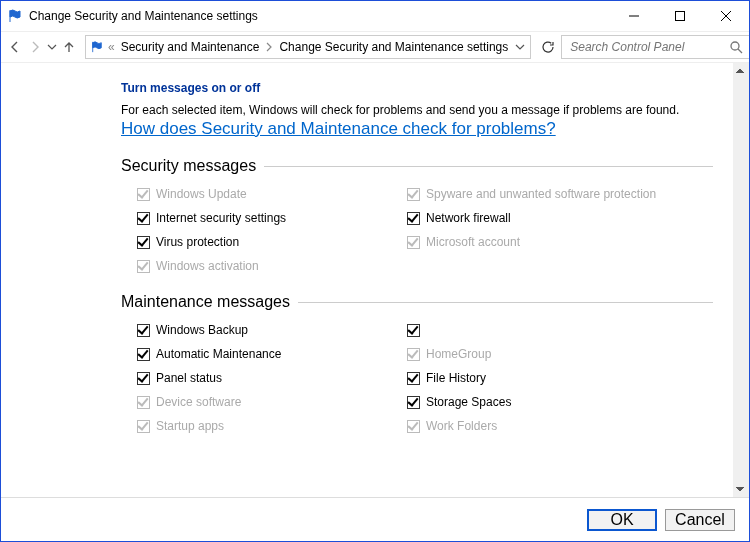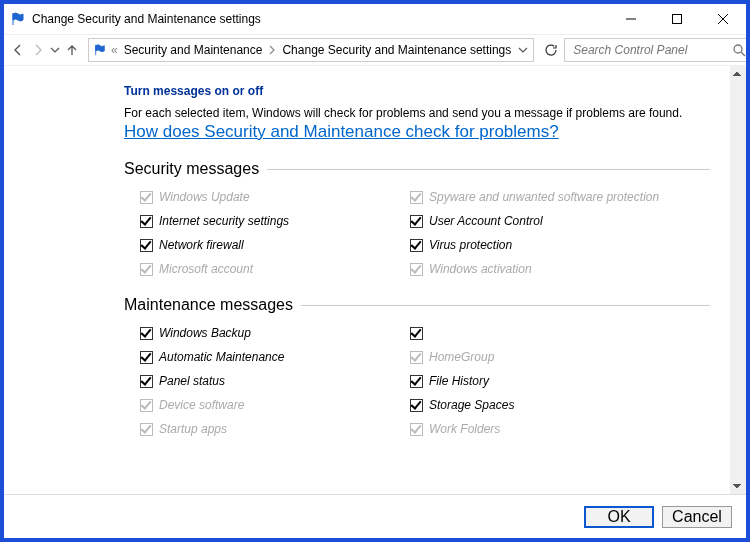--- a/index.html
+++ b/index.html
@@ -1,17 +1,17 @@
 <!DOCTYPE html>
 <html><head>
 <meta charset="utf-8">
 <style>
   * { box-sizing: border-box; }
   html, body { margin:0; padding:0; font-family: "Segoe UI", Tahoma, sans-serif; font-size:12px; color:#000; background:#fff; }
-  .window { width:750px; height:542px; border:4px solid #1d4ed8; display:flex; flex-direction:column; position:relative; overflow:hidden; }
+  .window { width:750px; height:542px; border:1px solid #1d4ed8; display:flex; flex-direction:column; position:relative; overflow:hidden; }
   
   .titlebar { height:30px; display:flex; align-items:center; padding:0 0 0 6px; }
   .title-icon { width:16px; height:16px; margin-right:6px; display:flex; align-items:center; justify-content:center;}
   .window-title { flex:1; font-size:12px; }
   .win-controls { display:flex; }
   .win-btn { width:46px; height:30px; display:flex; align-items:center; justify-content:center; }
   .win-btn svg { stroke:#000; fill:none; }
   
   .navbar { height:32px; border-top:1px solid #eee; border-bottom:1px solid #eee; display:flex; align-items:center; padding:0 6px; gap:4px;}
   .nav-btn { width:22px; height:22px; display:flex; align-items:center; justify-content:center; border-radius:2px;}
@@ -35,21 +35,21 @@
   .scroll-arrow svg { stroke:#555; fill:#555;}
   .content { flex:1; padding:18px 20px 18px 120px; overflow:hidden; position:relative;}
   .heading { color:#003399; font-size:12px; margin:0 0 8px 0; }
   .desc { font-size:12px; margin:0 0 2px 0; }
   .help-link { color:#0066cc; text-decoration:underline; font-size:17px; display:inline-block; margin-bottom:18px;}
   .section { margin-bottom:18px; }
   .section-header { display:flex; align-items:center; margin-bottom:10px;}
   .section-title { font-size:16px; color:#000; padding-right:8px; }
   .section-line { flex:1; height:1px; background:#ccc; }
   .options-grid { display:grid; grid-template-columns: 250px 250px; gap:6px 20px; margin-left:16px;}
-  .opt { display:flex; align-items:center; height:18px;font-style:italic; }
+  .opt { display:flex; align-items:center; height:18px; }
   .chk { width:13px; height:13px; border:1px solid #333; margin-right:6px; position:relative; display:inline-block; flex-shrink:0;}
   .chk.checked::after { content:""; position:absolute; left:2px; top:-1px; width:4px; height:8px; border:solid #000; border-width:0 2px 2px 0; transform:rotate(40deg);}
   .chk.disabled { border-color:#bbb; }
   .chk.disabled.checked::after { border-color:#bbb; }
   .opt.disabled .opt-label { color:#aaa; }
   .opt-label { font-size:12px; }
   
   .footer { height:44px; border-top:1px solid #ddd; display:flex; align-items:center; justify-content:flex-end; padding:0 14px; gap:8px; background:#fff;}
   .btn { min-width:70px; height:22px; border:1px solid #999; background:#f2f2f2; font-size:16px; display:flex; align-items:center; justify-content:center; }
   .btn.primary { border:2px solid #0b57d0; }
@@ -167,24 +167,20 @@
             <div class="opt disabled">
               <span class="chk checked disabled"></span>
               <span class="opt-label">Spyware and unwanted software protection</span>
             </div>
             <div class="opt">
               <span class="chk checked"></span>
               <span class="opt-label">Internet security settings</span>
             </div>
             <div class="opt">
               <span class="chk checked"></span>
-              <span class="opt-label">User Account Control</span>
-            </div>
-            <div class="opt">
-              <span class="chk checked"></span>
               <span class="opt-label">Network firewall</span>
             </div>
             <div class="opt">
               <span class="chk checked"></span>
               <span class="opt-label">Virus protection</span>
             </div>
             <div class="opt disabled">
               <span class="chk checked disabled"></span>
               <span class="opt-label">Microsoft account</span>
             </div>

